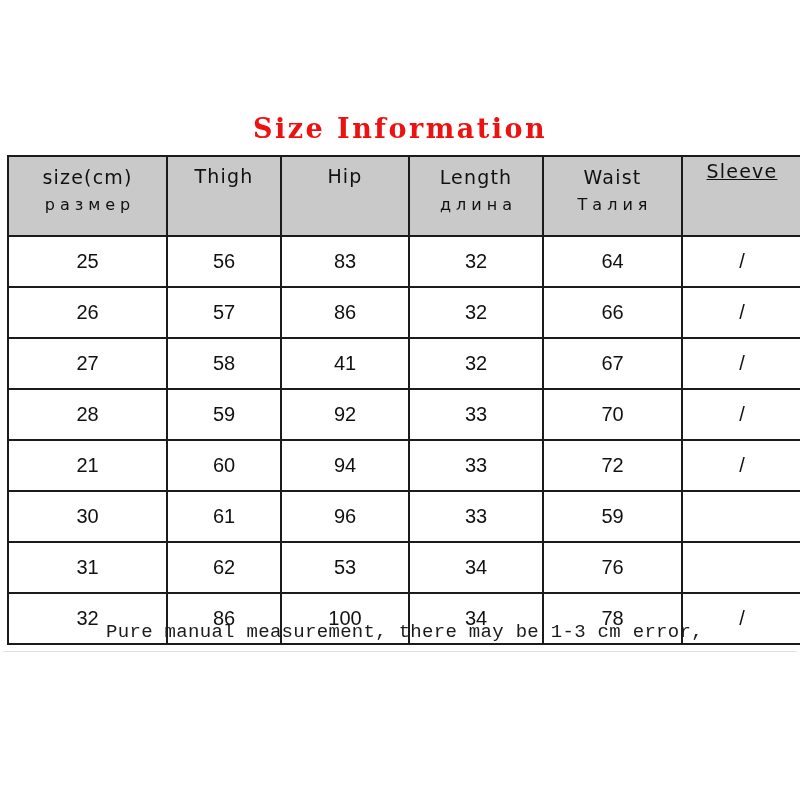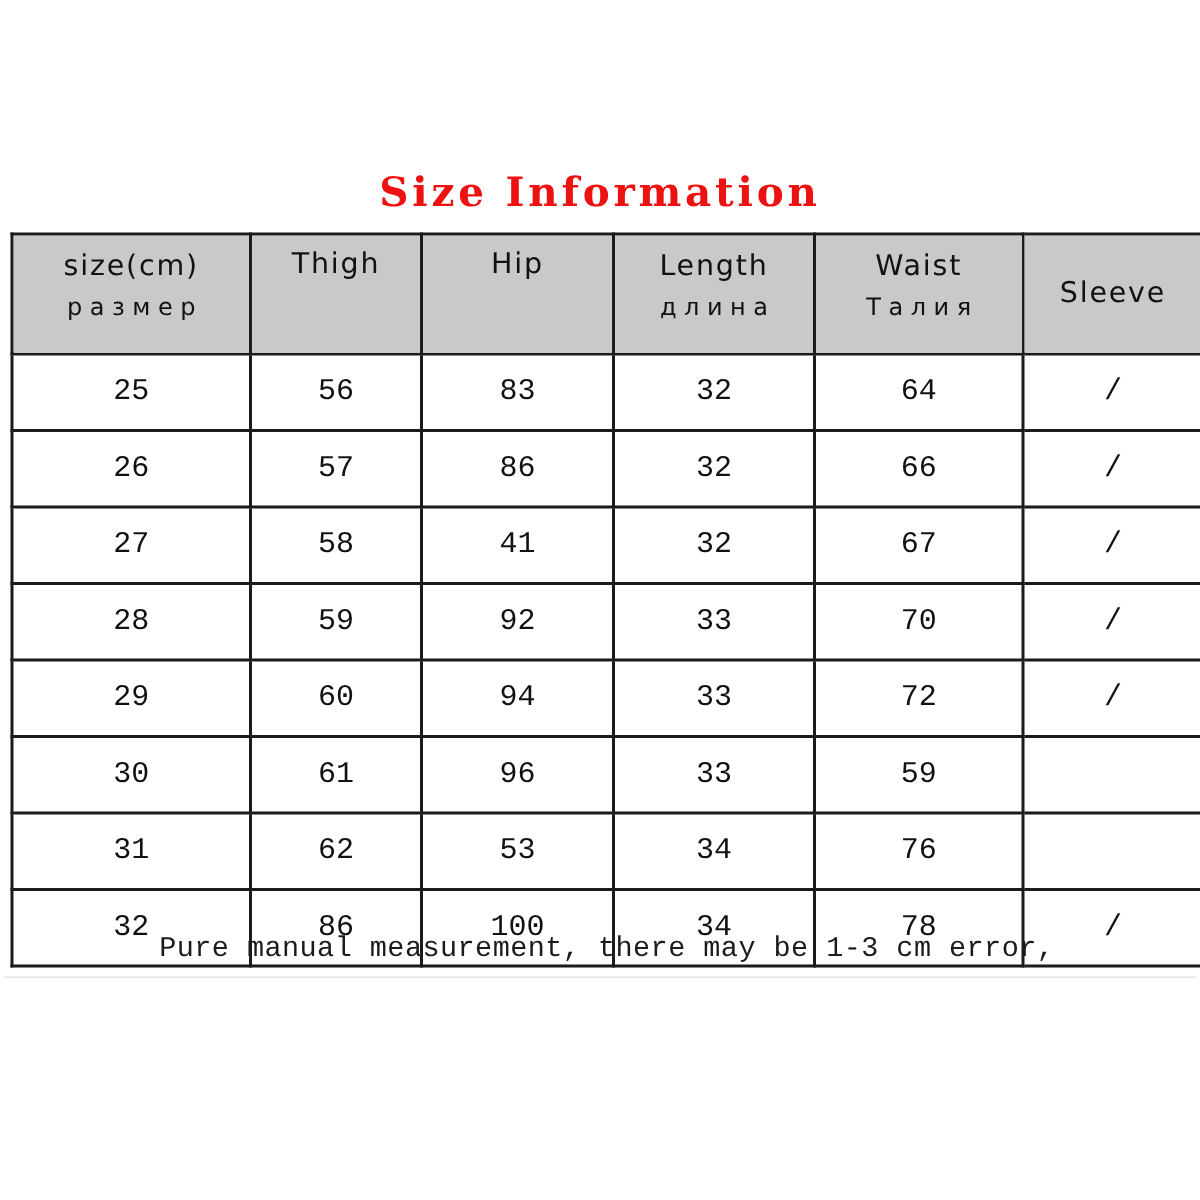--- a/index.html
+++ b/index.html
@@ -102,26 +102,26 @@
     padding-top: 8px;
     padding-left: 5px;
     text-align: right;
   }
   
   .hdr-two .hdr-en { padding-top: 2px; }
   .hdr-two { justify-content: flex-start; padding-top: 8px; }
   
   .hdr-one { justify-content: flex-start; padding-top: 10px; align-items: center; }
   
-  .hdr-center { justify-content: center; }
+  .hdr-center { justify-content: flex-start; text-decoration: underline; }
 
   
   .size-table tbody td {
     height: 49px;
-    font-family: Liberation Mono, monospace;
+    font-family: Liberation Sans, sans-serif;
     font-size: 20px;
   }
   .cell-slash {
     font-family: "DejaVu Sans", sans-serif;
     font-size: 20px;
     color: #333333;
   }
 
   
   .notes {
@@ -224,21 +224,21 @@
       </tr>
       <tr>
         <td>28</td>
         <td>59</td>
         <td>92</td>
         <td>33</td>
         <td>70</td>
         <td class="cell-slash">/</td>
       </tr>
       <tr>
-        <td>29</td>
+        <td>21</td>
         <td>60</td>
         <td>94</td>
         <td>33</td>
         <td>72</td>
         <td class="cell-slash">/</td>
       </tr>
       <tr>
         <td>30</td>
         <td>61</td>
         <td>96</td>

